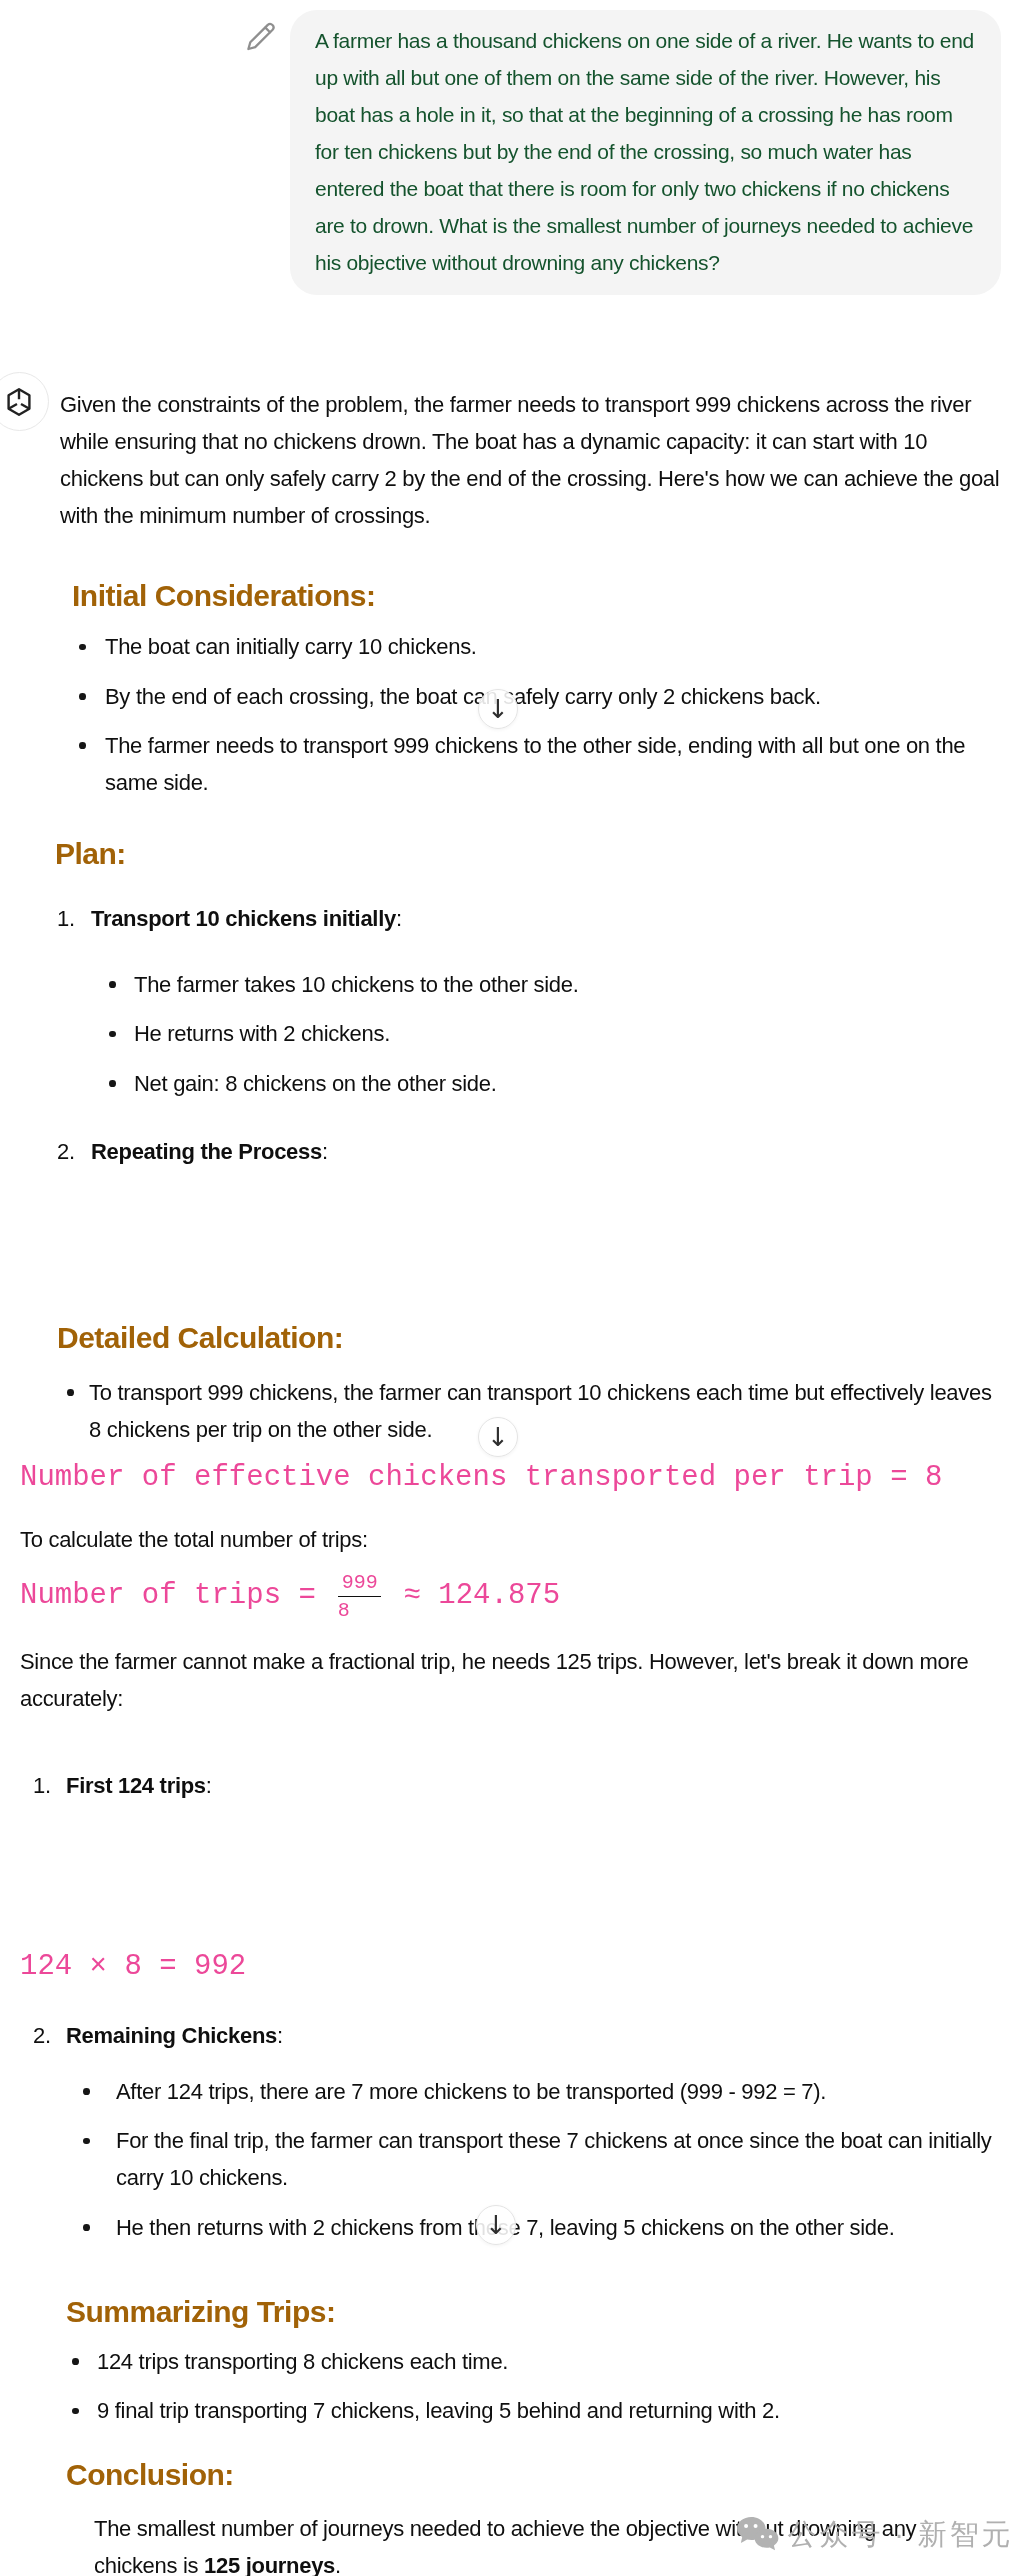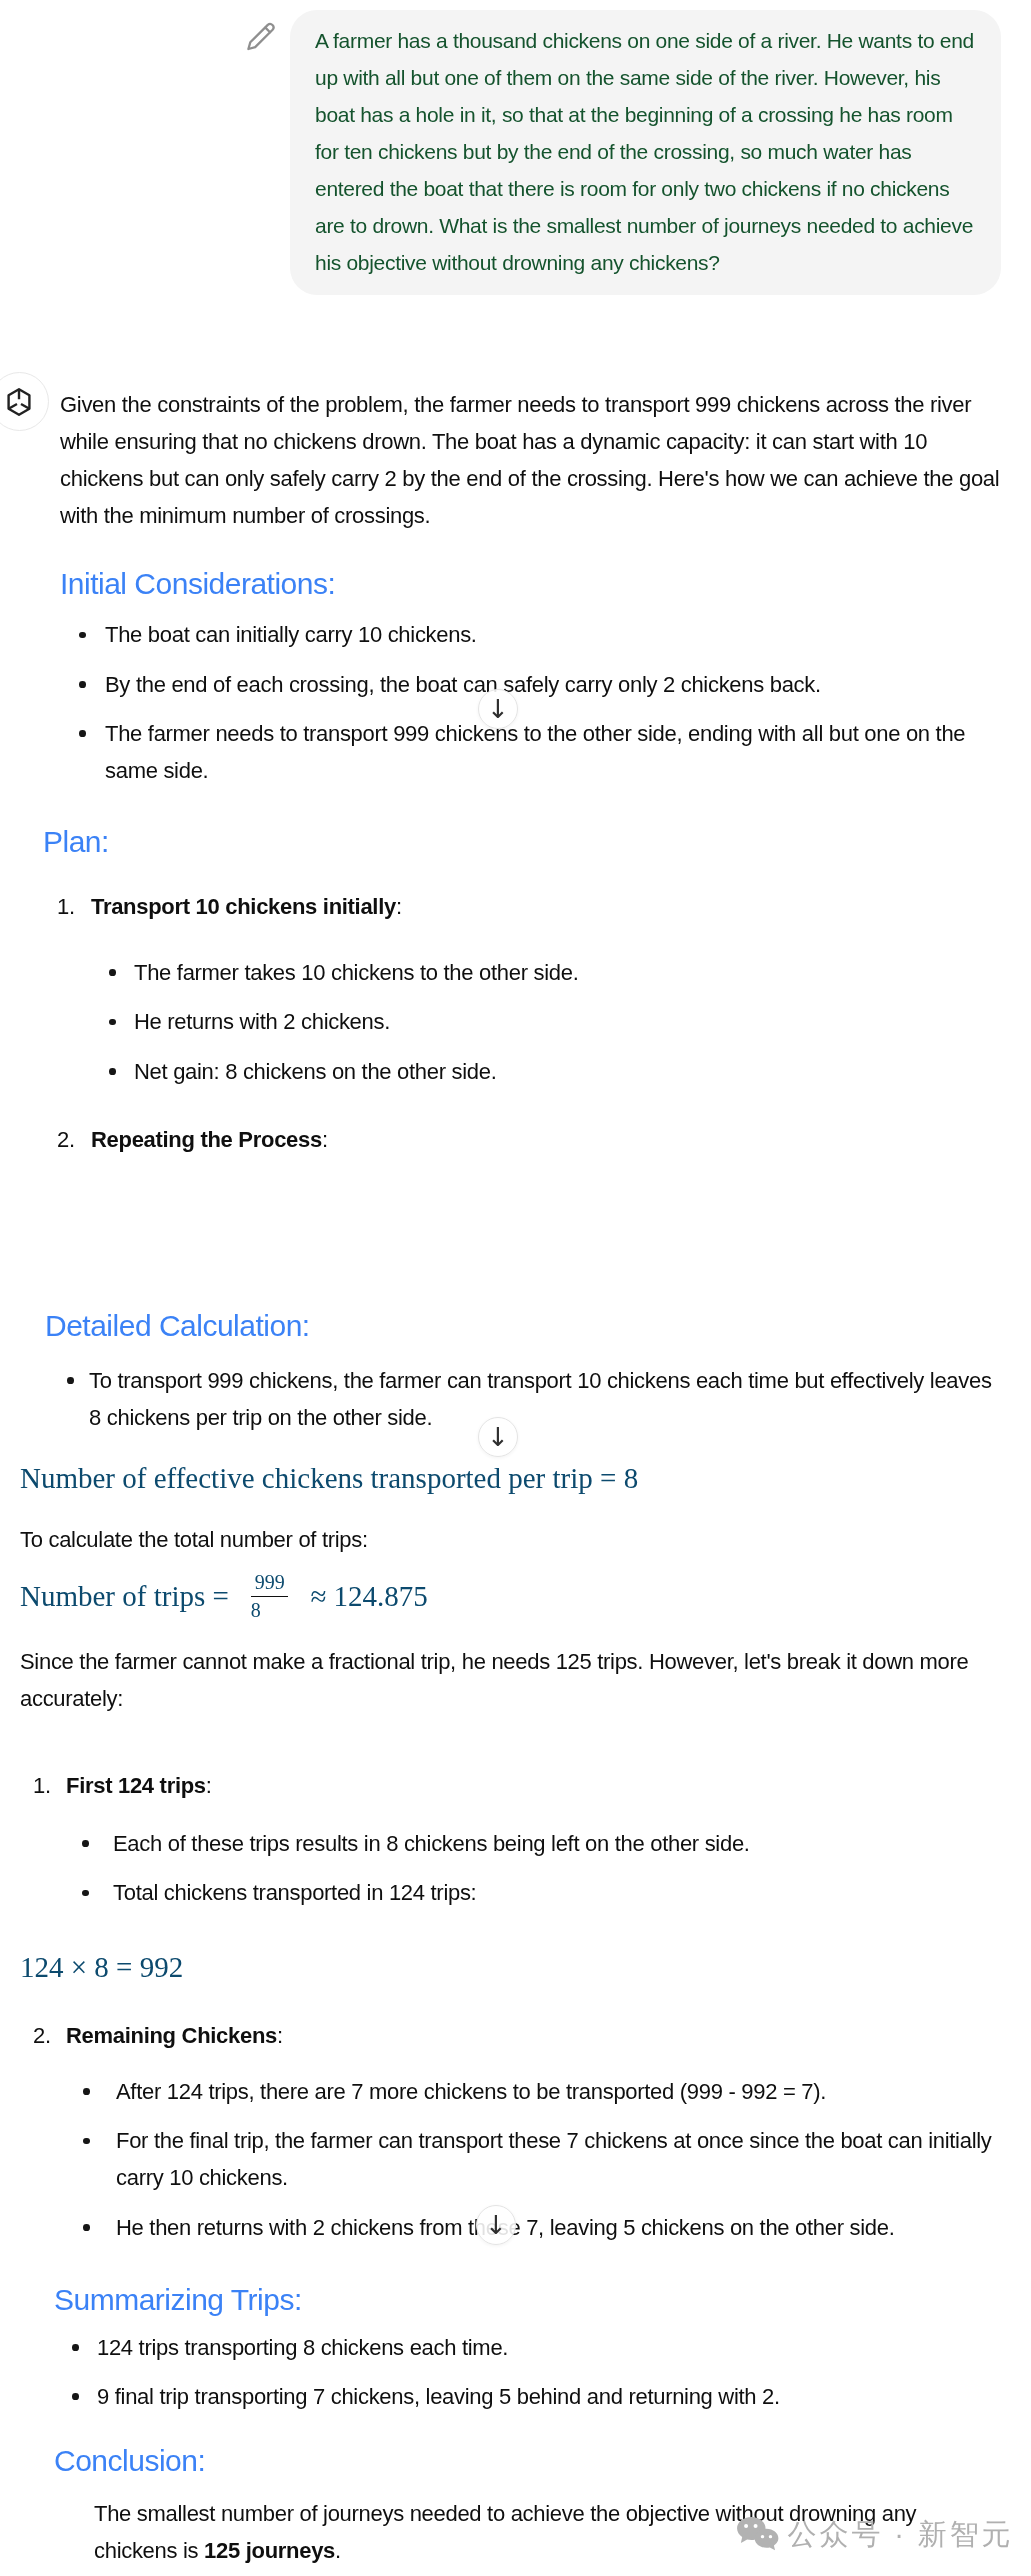--- a/index.html
+++ b/index.html
@@ -1,19 +1,19 @@
 <!DOCTYPE html>
 <html><head>
 <meta charset="utf-8">
 <style>
   html,body{margin:0;padding:0;background:#fff;}
   .canvas{position:relative;width:1032px;height:2576px;background:#ffffff;overflow:hidden;
           font-family:"Liberation Sans",sans-serif;color:#0f0f0f;font-size:22px;line-height:37px;letter-spacing:-0.3px;}
   p{margin:0;}
-  h3{margin:0;font-size:30px;line-height:38px;font-weight:400;letter-spacing:-0.5px;color:#3b82f6;}
+  h3{margin:12px;font-size:30px;line-height:38px;font-weight:700;letter-spacing:-0.5px;color:#a16207;}
   b{font-weight:700;}
 
   
   .edit-btn{position:absolute;left:241px;top:17px;width:40px;height:40px;background:none;border:none;padding:0;cursor:pointer;}
   .bubble{position:absolute;top:9.6px;right:31px;width:711px;box-sizing:border-box;background:#f4f4f4;
           border-radius:27px;padding:12.4px 23px 14.3px 25px;font-size:21px;line-height:37px;color:#14532d;}
 
   
   .avatar{position:absolute;left:-10.5px;top:372px;width:59px;height:59px;border:1.9px solid #e8e8e8;border-radius:50%;
           background:#fff;display:flex;align-items:center;justify-content:center;box-sizing:border-box;}
@@ -41,21 +41,21 @@
   ol>li{position:relative;}
   .num{position:absolute;left:-34px;font-weight:400;}
   .s-plan ol{margin-top:27px;padding-left:48px;}
   .s-plan ol>li + li{margin-top:31px;}
   .s-plan ol ul{margin-top:29px;padding-left:43px;}
   .s-plan ol ul li::before{left:-25px;}
 
   .s-detail ul{margin-top:17px;padding-left:44px;}
   .s-detail ul li::before{left:-22px;}
 
-  .math{font-family:Liberation Serif, serif;font-size:29px;line-height:38px;letter-spacing:0;color:#0c4a6e;}
+  .math{font-family:Liberation Mono, monospace;font-size:29px;line-height:38px;letter-spacing:0;color:#ec4899;}
   .m2{margin-top:11.5px;display:flex;align-items:center;}
   .frac{display:inline-flex;flex-direction:column;align-items:flex-start;margin:0 22px;font-size:20px;}
   .fn{line-height:25px;border-bottom:1.7px solid #101010;padding:0 3.8px 1px;}
   .fd{line-height:25px;padding-top:1px;}
   .p-calc{margin-top:24px;}
   .p-since{margin-top:20px;}
 
   .ol2{padding-left:33px;}
   .ol2 .num{left:-33px;}
   .s-first ul{margin-top:21px;padding-left:47px;}
@@ -152,24 +152,20 @@
       <span>≈ 124.875</span>
     </div>
     <p class="p-since">Since the farmer cannot make a fractional trip, he needs 125 trips. However, let's break it down more accurately:</p>
   </section>
 
   <section class="seg s-first">
     <ol class="ol2">
       <li>
         <span class="num">1.</span>
         <span><b>First 124 trips</b><span>:</span></span>
-        <ul>
-          <li><span>Each of these trips results in 8 chickens being left on the other side.</span></li>
-          <li><span>Total chickens transported in 124 trips:</span></li>
-        </ul>
       </li>
     </ol>
   </section>
 
   <section class="seg s-math3">
     <div class="math">124 × 8 = 992</div>
   </section>
 
   <section class="seg s-remaining">
     <ol class="ol2">

